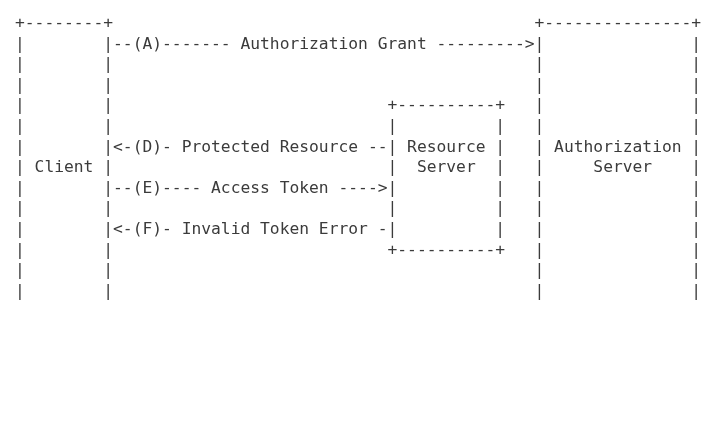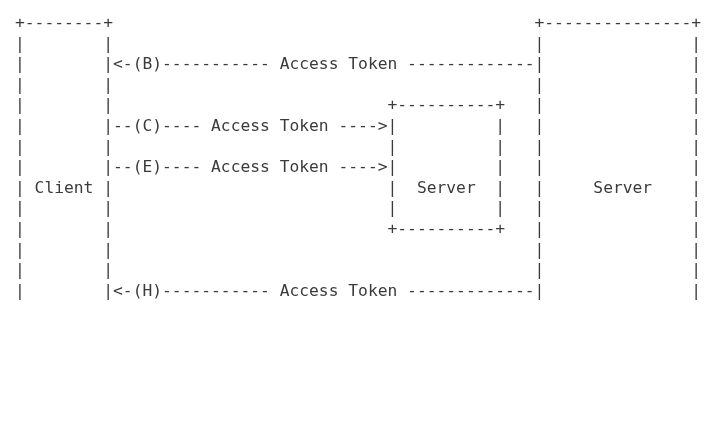--- a/index.html
+++ b/index.html
@@ -28,27 +28,27 @@
     white-space: pre;
     height: 20.6px;
   }
 </style>
 </head>
 <body>
 
 <div class="canvas">
   <div class="ascii-diagram">
     <div class="ascii-line">+--------+                                           +---------------+</div>
+    <div class="ascii-line">|        |--(A)------- Authorization Grant ---------&gt;|               |</div>
     <div class="ascii-line">|        |                                           |               |</div>
-    <div class="ascii-line">|        |&lt;-(B)----------- Access Token -------------|               |</div>
     <div class="ascii-line">|        |                                           |               |</div>
     <div class="ascii-line">|        |                            +----------+   |               |</div>
-    <div class="ascii-line">|        |--(C)---- Access Token ----&gt;|          |   |               |</div>
     <div class="ascii-line">|        |                            |          |   |               |</div>
+    <div class="ascii-line">|        |&lt;-(D)- Protected Resource --| Resource |   | Authorization |</div>
+    <div class="ascii-line">| Client |                            |  Server  |   |     Server    |</div>
     <div class="ascii-line">|        |--(E)---- Access Token ----&gt;|          |   |               |</div>
-    <div class="ascii-line">| Client |                            |  Server  |   |     Server    |</div>
     <div class="ascii-line">|        |                            |          |   |               |</div>
+    <div class="ascii-line">|        |&lt;-(F)- Invalid Token Error -|          |   |               |</div>
     <div class="ascii-line">|        |                            +----------+   |               |</div>
     <div class="ascii-line">|        |                                           |               |</div>
     <div class="ascii-line">|        |                                           |               |</div>
-    <div class="ascii-line">|        |&lt;-(H)----------- Access Token -------------|               |</div>
   </div>
 </div>
 
 </body></html>

